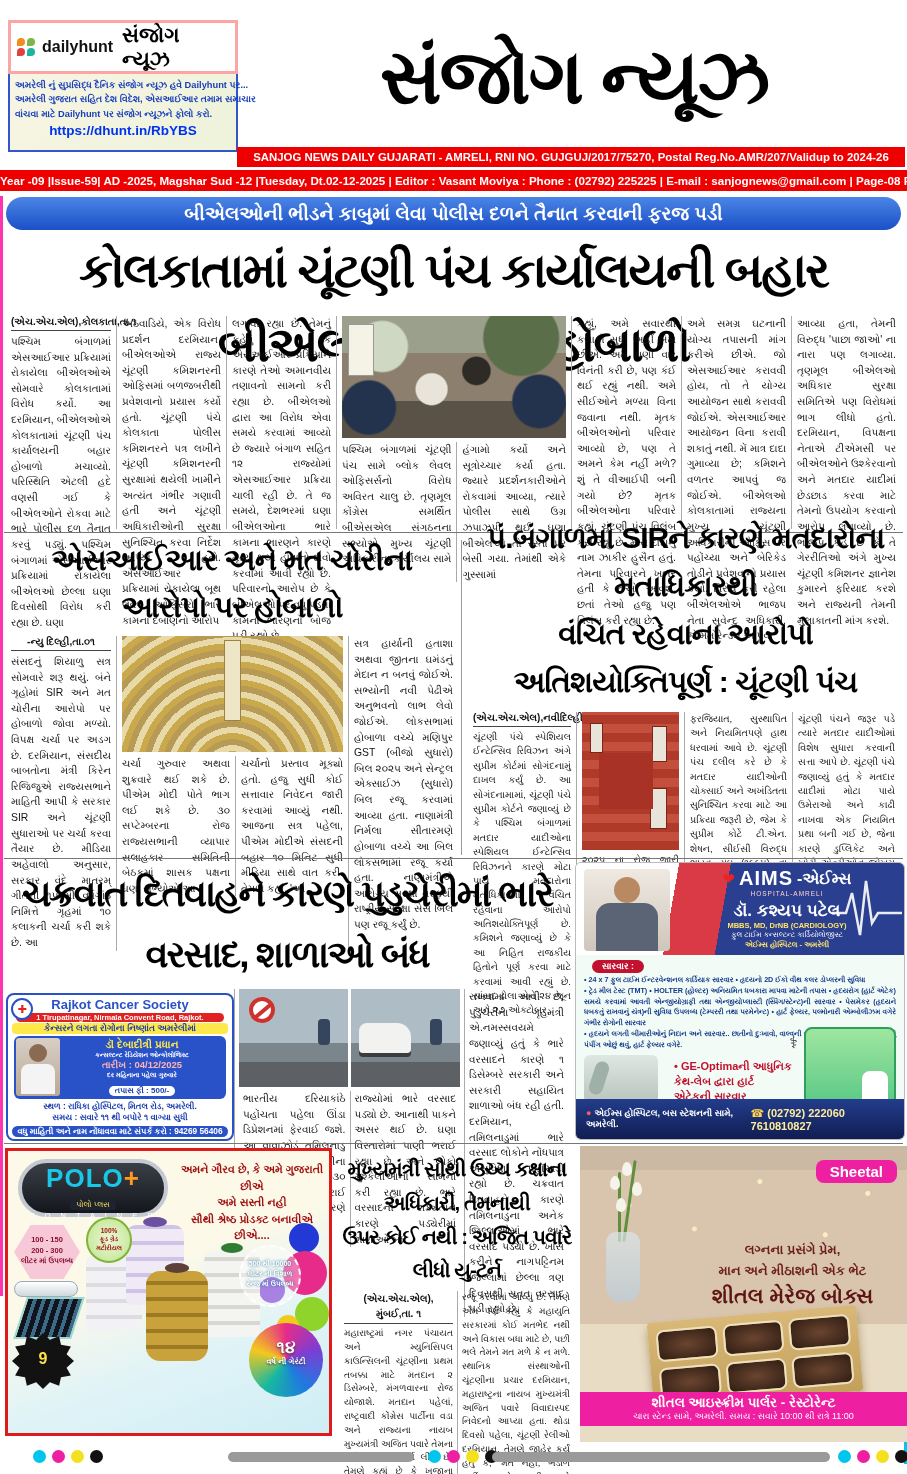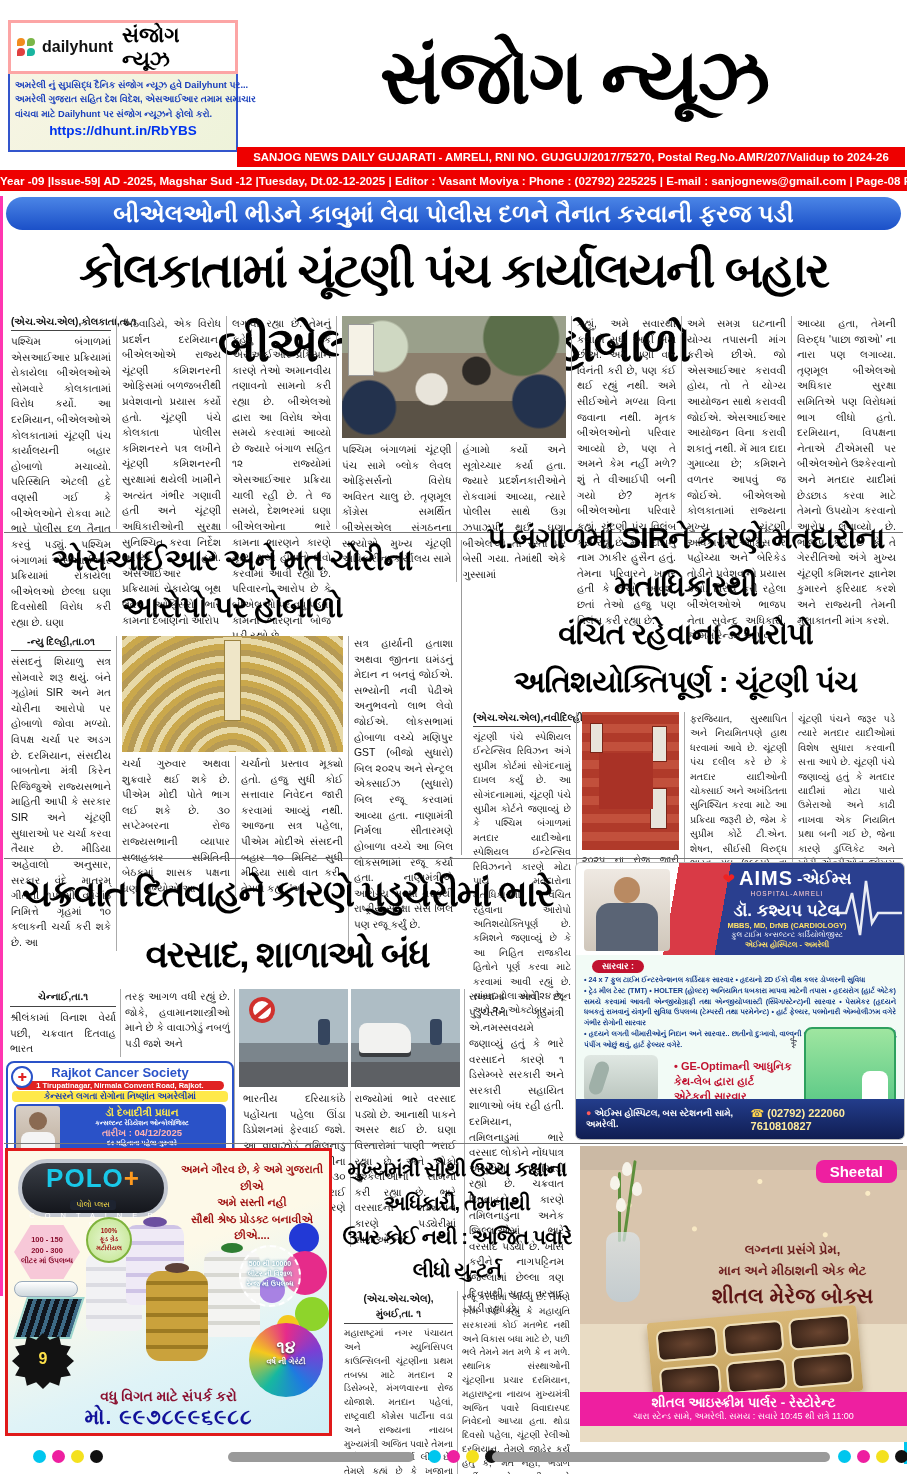--- a/index.html
+++ b/index.html
@@ -21,21 +21,21 @@
   .dh-paper { font-weight:900; font-size:21px; color:#000; margin-left:2px; }
   .dh-bottom { height:78px; border:2px solid #3355cc; border-top:none; background:linear-gradient(135deg,#f7f5e4,#eef3da); padding:4px 5px 2px; }
   .dh-line { font-size:9.3px; font-weight:bold; color:#1a3fbb; line-height:1.55; white-space:nowrap; }
   .dh-url { font-size:13.5px; font-weight:bold; color:#0033ee; text-align:center; margin-top:2px; }
 
   .masthead { position:absolute; left:245px; top:8px; width:658px; height:138px; font-size:76px; font-weight:900; color:#000; text-align:center; line-height:138px; letter-spacing:-2px; }
 
   .regstrip { position:absolute; left:237px; top:147px; width:668px; height:20px; background:#ee0000; color:#fff; font-size:11.4px; font-weight:bold; text-align:center; line-height:20px; white-space:nowrap; overflow:hidden; }
   .infostrip { position:absolute; left:0; top:170px; width:907px; height:21px; background:#ee0000; color:#fff; font-size:11.6px; font-weight:bold; text-align:center; line-height:21px; white-space:nowrap; overflow:hidden; }
 
-  .banner { position:absolute; left:6px; top:197px; width:895px; height:33px; border-radius:17px; background:linear-gradient(#4b85e6,#1b50c8); color:#fff; font-size:24px; font-weight:bold; text-align:center; line-height:33px; }
+  .banner { position:absolute; left:6px; top:197px; width:895px; height:33px; border-radius:17px; background:linear-gradient(#4b85e6,#1b50c8); color:#fff; font-size:19px; font-weight:bold; text-align:center; line-height:33px; }
 
   .h1 { position:absolute; left:0; top:234px; width:907px; font-size:48px; font-weight:900; text-align:center; letter-spacing:-2px; line-height:1.55; color:#000; }
 
   
   .col { font-size:10.4px; line-height:1.5; text-align:justify; color:#111; }
   .dateline { font-size:10px; font-weight:bold; text-align:center; border-bottom:1px solid #444; padding-bottom:2px; margin-bottom:3px; }
   .vline { border-left:1px solid #aaa; }
   .hrule { position:absolute; left:4px; right:4px; border-top:1.5px solid #777; }
 
   
@@ -330,27 +330,20 @@
       </div>
     </div>
   </div>
 
   <div class="hrule" style="top:858px"></div>
 
   <div class="s4">
     <div class="s4h">ચક્રવાત દિતવાહને કારણે પુડુચેરીમાં ભારે વરસાદ, શાળાઓ બંધ</div>
     <div class="s4body">
       <div class="stackA">
-        <div class="minirow">
-          <div class="col">
-            <div class="dateline">ચેન્નાઈ,તા.૧</div>
-            <span>શ્રીલંકામાં વિનાશ વેર્યા પછી, ચક્રવાત દિતવાહ ભારત</span>
-          </div>
-          <div class="col">તરફ આગળ વધી રહ્યું છે. જોકે, હવામાનશાસ્ત્રીઓ માને છે કે વાવાઝોડું નબળું પડી જશે અને</div>
-        </div>
 
         <div class="ad-rajkot">
           <div class="rj-logo">✚</div>
           <div class="rj-title">Rajkot Cancer Society</div>
           <div class="rj-addr">1 Tirupatinagar, Nirmala Convent Road, Rajkot.</div>
           <div class="rj-strip">કેન્સરને લગતા રોગોના નિષ્ણાંત અમરેલીમાં</div>
           <div class="rj-main">
             <div class="rj-photo"></div>
             <div class="rj-info">
               <div class="rj-doc">ડૉ દેબાદીત્રી પ્રધાન</div>
@@ -468,24 +461,20 @@
       <div class="badge-range">
         <div>500 થી 10000</div>
           <div>લીટર ની વિશાળ</div>
           <div>રેન્જ માં ઉપલબ્ધ</div>
       </div>
       <div class="badge-warranty">9</div>
       <div class="badge-guar">
         <span>૧૪</span><small>વર્ષ ની ગેરંટી</small>
       </div>
     </div>
-    <div class="polo-contact">
-      <div class="polo-c1">વધુ વિગત માટે સંપર્ક કરો</div>
-      <div class="polo-c2">મો. ૯૯૭૮૯૯૬૯૮૮</div>
-    </div>
   </div>
 
   <div class="s5">
     <div class="s5h">મુખ્યમંત્રી સૌથી ઉચ્ચ કક્ષાના અધિકારી, તેમનાથી</div>
     <div class="s5h">ઉપર કોઈ નથી : અજિત પવારે લીધો યુ-ટર્ન</div>
     <div class="s5body">
       <div class="col">
         <div class="dateline">(એચ.એચ.એલ), મુંબઈ,તા. ૧</div>
         <span>મહારાષ્ટ્રમાં નગર પંચાયત અને મ્યુનિસિપલ કાઉન્સિલની ચૂંટણીના પ્રથમ તબક્કા માટે મતદાન ૨ ડિસેમ્બરે, મંગળવારના રોજ યોજાશે. મતદાન પહેલાં, રાષ્ટ્રવાદી કોંગ્રેસ પાર્ટીના વડા અને રાજ્યના નાયબ મુખ્યમંત્રી અજિત પવારે તેમના નિવેદન પર યુ-ટર્ન લીધો છે. તેમણે કહ્યું છે કે ખજાના વિશેનું નિવેદન તેમના મોંમાંથી ગુસ્સામાં નીકળ્યું. અજિત પવારે કહ્યું છે કે મુખ્યમંત્રી સૌથી ઉચ્ચ કક્ષાના અધિકારી છે, અને તેમનાથી ઉપર કોઈ નથી. તેમણે કહ્યું કે તેમના નિવેદનને ખોટી રીતે</span>
       </div>
@@ -514,21 +503,21 @@
         <i></i>
         <i></i>
         <i></i>
         <i></i>
         <i></i>
         <i></i>
       </div>
     <div class="sh-dates"></div>
     <div class="sh-footer">
       <div class="sh-f1">શીતલ આઇસ્ક્રીમ પાર્લર - રેસ્ટોરેન્ટ</div>
-      <div class="sh-f2">ચારા સ્ટેન્ડ સામે, અમરેલી.   સમય : સવારે 10:45 થી રાત્રે 11:00</div>
+      <div class="sh-f2">ચારા સ્ટેન્ડ સામે, અમરેલી.   સમય : સવારે 10:00 થી રાત્રે 11:00</div>
     </div>
   </div>
 
   <div class="regmarks">
     <div class="dots" style="left:33px">
         <i class="dot-c"></i>
         <i class="dot-m"></i>
         <i class="dot-y"></i>
         <i class="dot-k"></i>
       </div>

